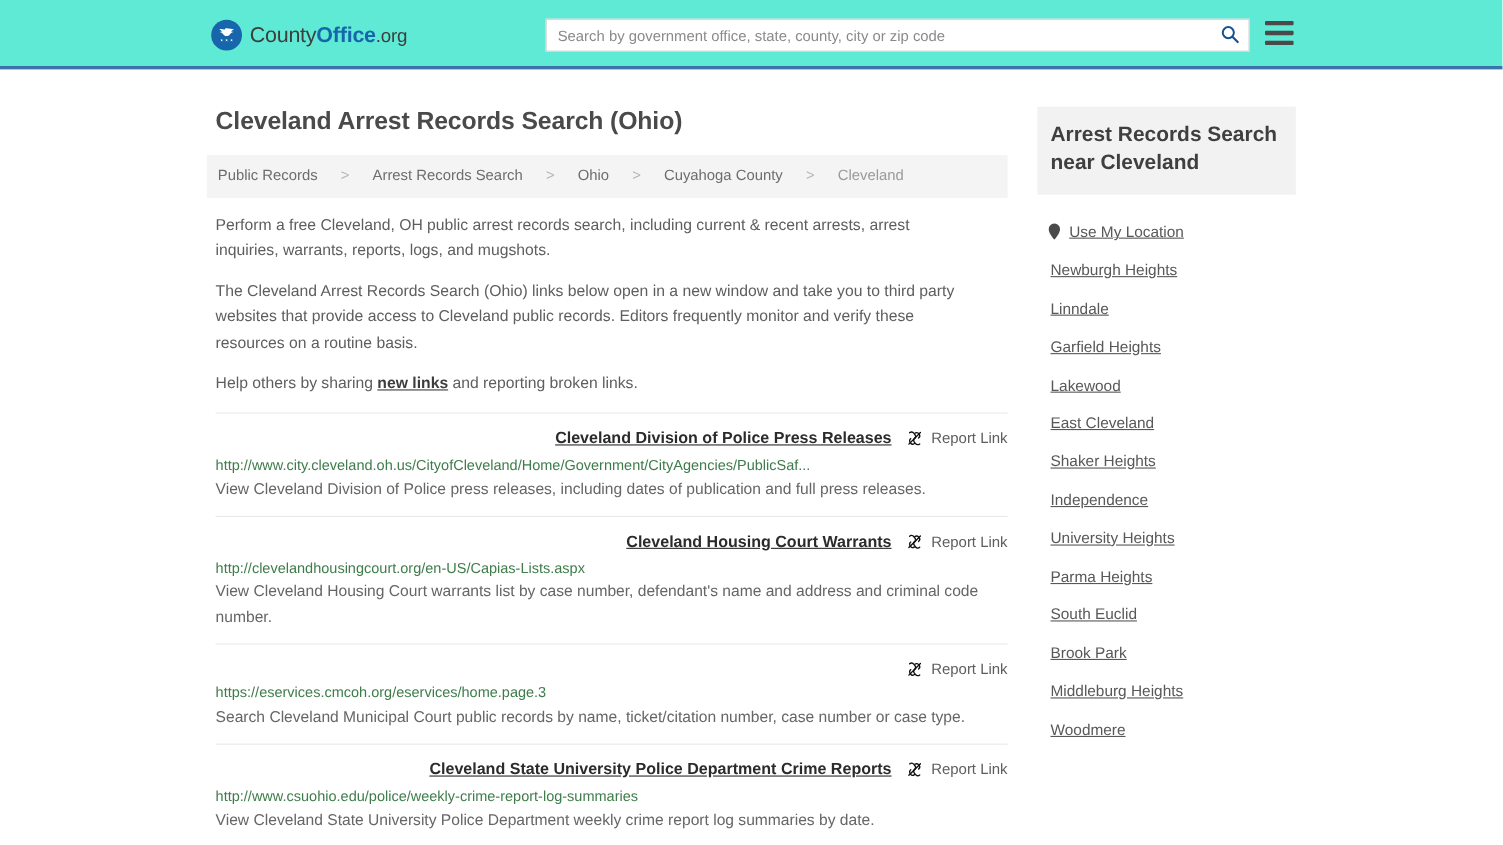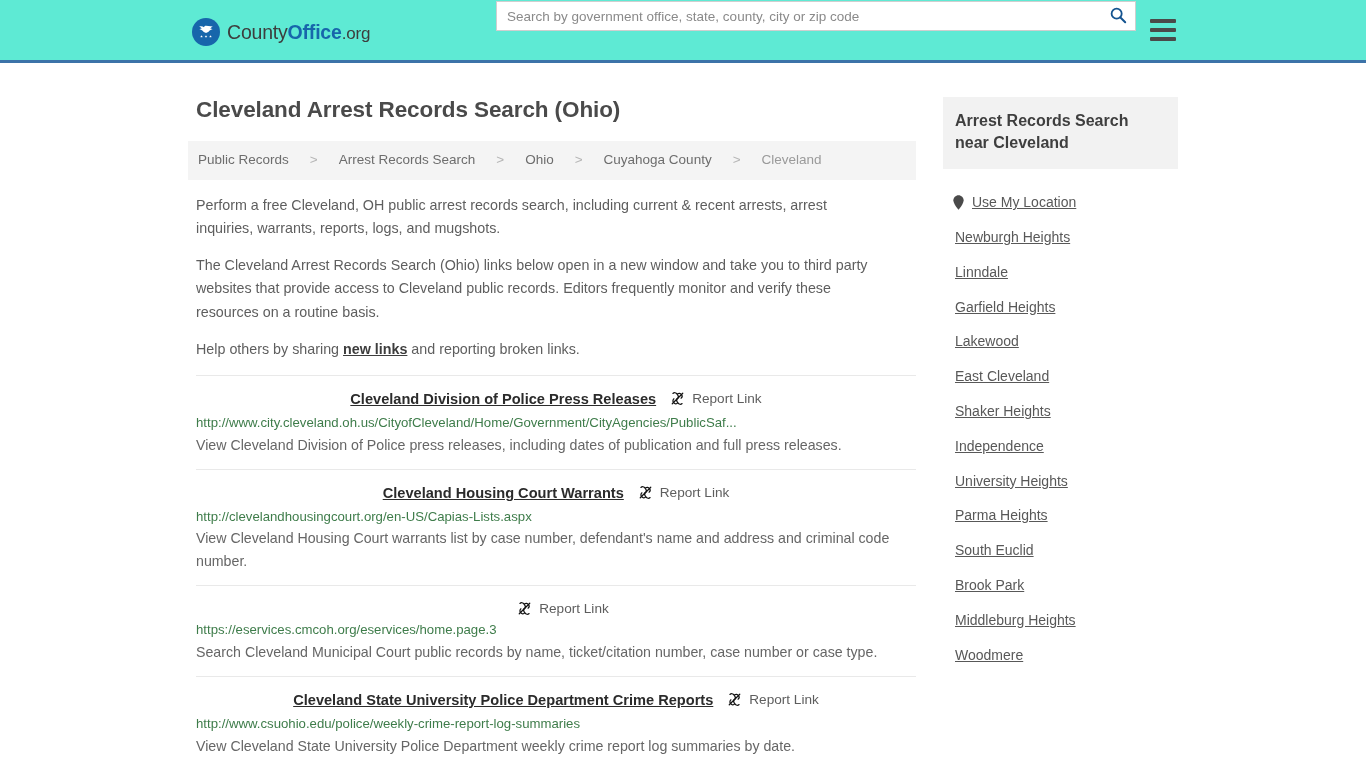--- a/index.html
+++ b/index.html
@@ -49,21 +49,21 @@
     white-space: nowrap;
     font-family: "Liberation Sans", sans-serif;
   }
   .brand-text .b-county { color: #3d3d3d; }
   .brand-text .b-office { color: #1766ab; font-weight: bold; }
   .brand-text .b-org { color: #3d3d3d; font-size: 17px; }
 
   .search-wrap {
     position: absolute;
     left: 496px;
-    top: 1px;
+    top: 17px;
     width: 640px;
     height: 30px;
     background: #ffffff;
     border: 1px solid #cfcfcf;
     display: flex;
     align-items: center;
   }
   .search-input {
     flex: 1;
     border: none;
@@ -164,21 +164,21 @@
   
   .results { margin-left: 8px; margin-top: 8px; }
   .result {
     border-top: 1px solid #e9e9e9;
     padding: 14px 0 12px 0;
   }
   .result:first-child { border-top: 1px solid #e9e9e9; }
   .result-head {
     display: flex;
     align-items: flex-start;
-    justify-content: center;
+    justify-content: flex-end;
   }
   .result-title {
     font-size: 14.6px;
     font-weight: bold;
     color: #2b2b2b;
     text-decoration: underline;
     line-height: 1.3;
     cursor: pointer;
   }
   .report-link {
@@ -206,21 +206,21 @@
     color: #666666;
     line-height: 1.62;
     margin-top: 2px;
     max-width: 700px;
   }
 
   
   .side-head {
     background: #f2f2f2;
     padding: 13px 14px 15px 12px;
-    font-size: 16px;
+    font-size: 19px;
     font-weight: bold;
     color: #3f3f3f;
     line-height: 1.38;
     margin-bottom: 16px;
   }
   .side-list { list-style: none; margin: 0; padding: 0; }
   .side-list li { margin: 0; padding: 0; }
   .side-link {
     display: inline-flex;
     align-items: center;

